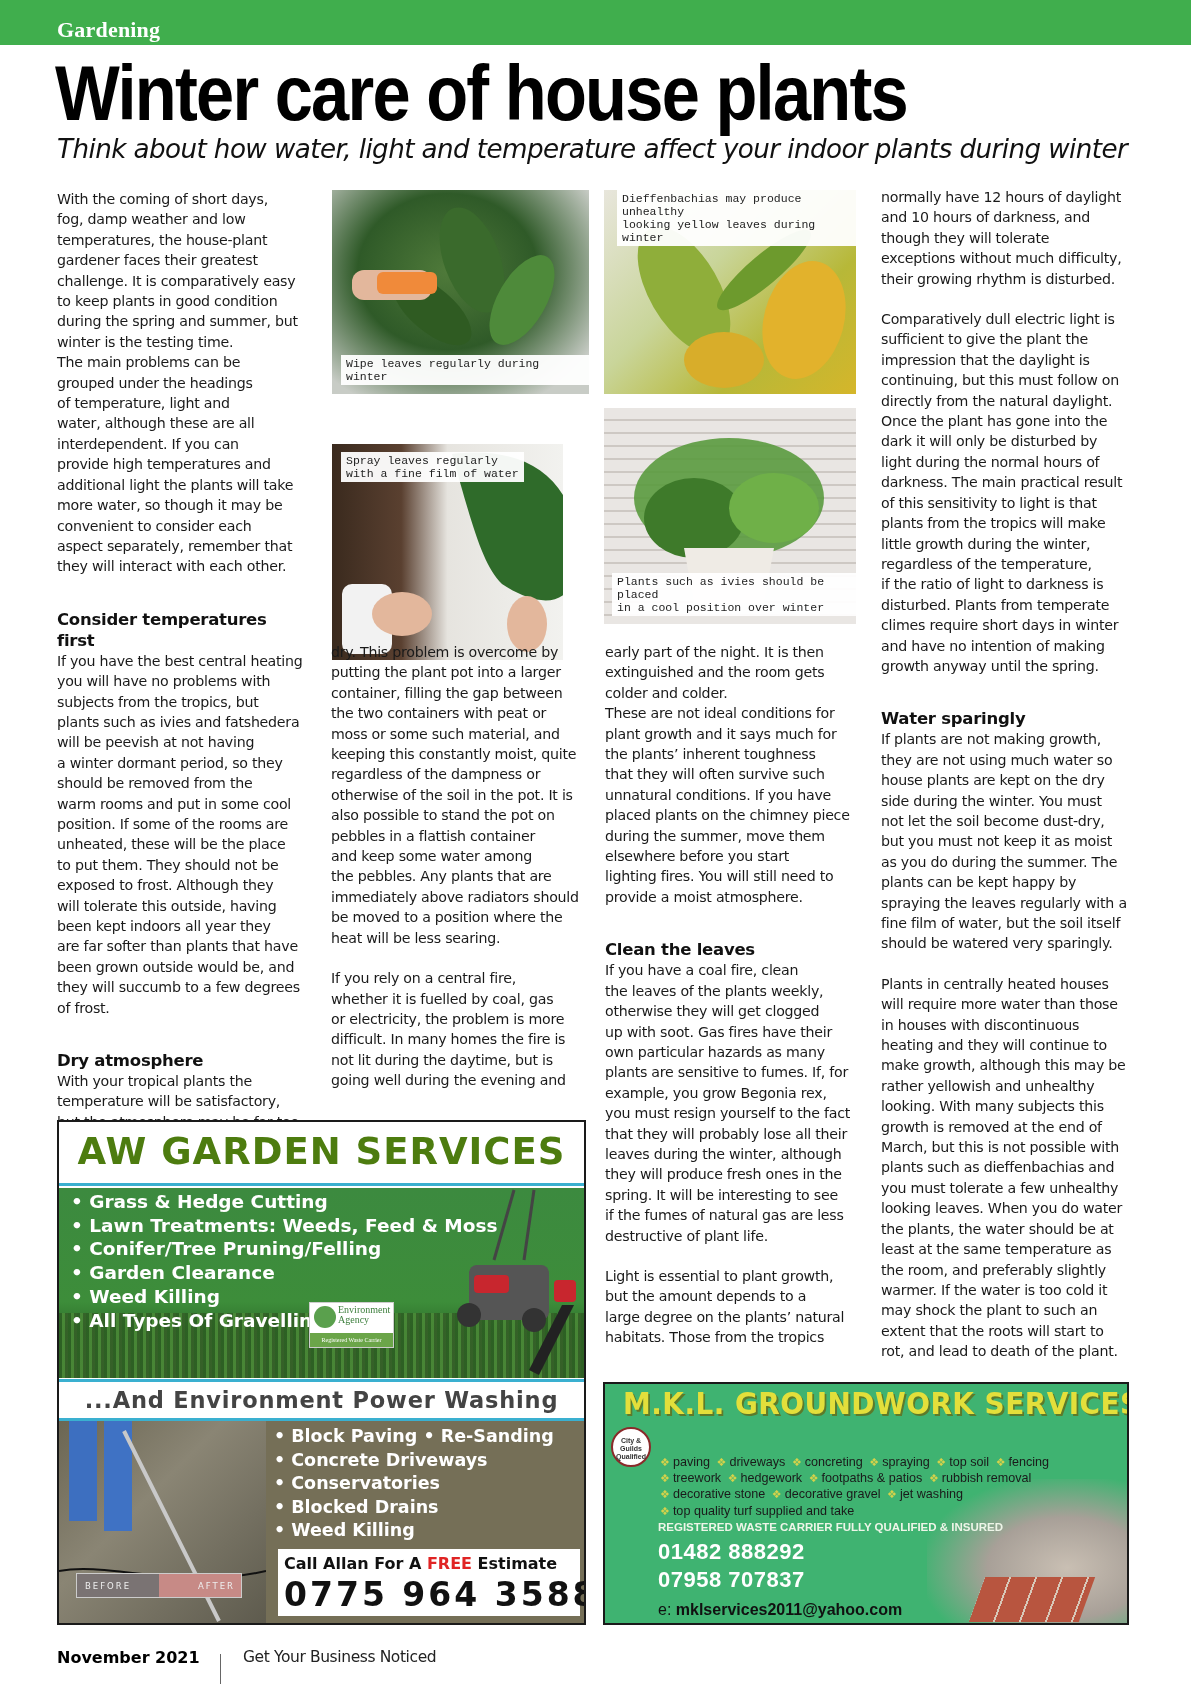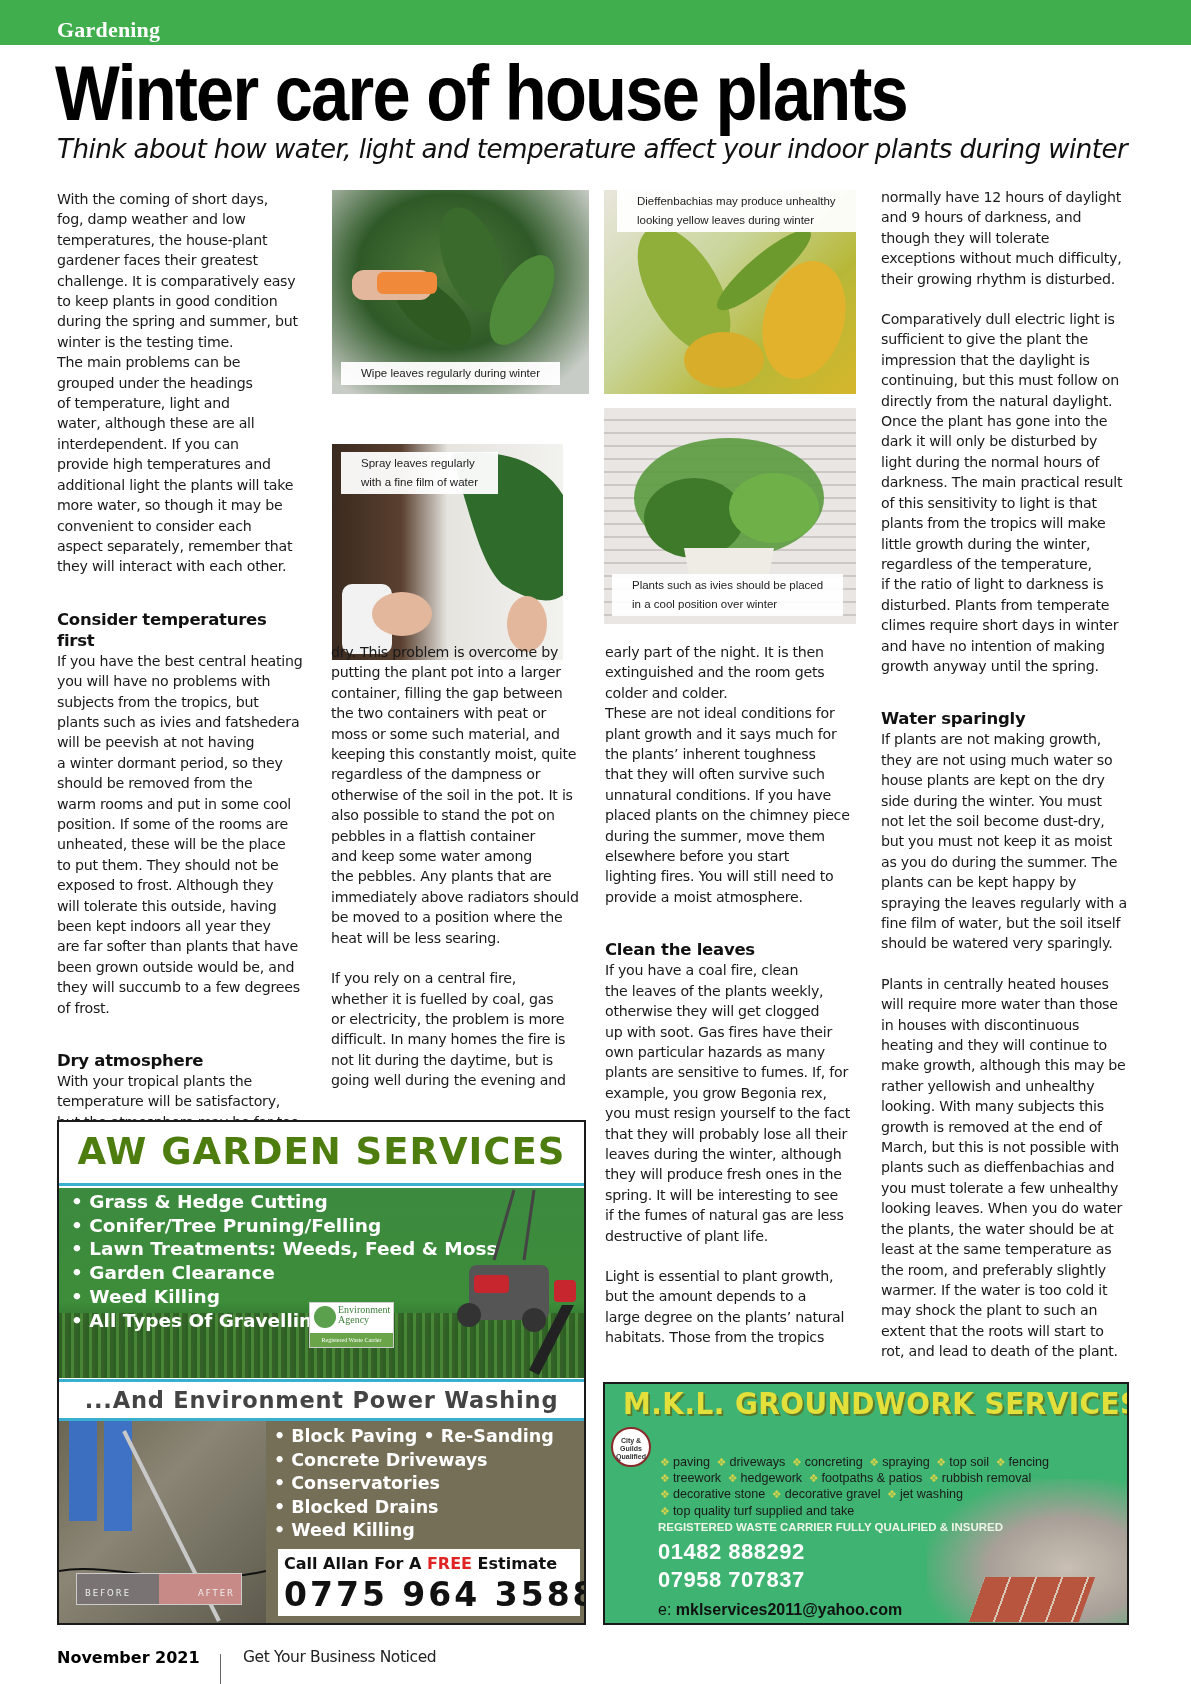--- a/index.html
+++ b/index.html
@@ -10,39 +10,39 @@
 
   .headline { position: absolute; left: 55px; top: 48px; font-family: "Liberation Sans", sans-serif; font-weight: bold; font-size: 78px; line-height: 90px; color: #000; letter-spacing: -2px; transform: scaleX(0.88); transform-origin: left top; white-space: nowrap; }
   .standfirst { position: absolute; left: 57px; top: 133px; font-family: "DejaVu Sans", sans-serif; font-style: italic; font-size: 27px; color: #111; white-space: nowrap; letter-spacing: -0.6px; transform: scaleX(0.97); transform-origin: left top; }
 
   .col { position: absolute; font-family: "DejaVu Sans", sans-serif; font-size: 14.2px; line-height: 20.4px; color: #1a1a1a; letter-spacing: -0.25px; }
   .col p { white-space: pre-line; }
   .col h3 { font-size: 16.5px; font-weight: bold; line-height: 21px; color: #111; margin-top: 32px; }
   .col .gap { height: 20px; }
 
   .photo { position: absolute; overflow: hidden; }
-  .photo .caption { position: absolute; background: rgba(255,255,255,0.95); font-family: Liberation Sans, sans-serif; font-size: 11.5px; line-height: 19px; color: #222; padding: 2px 20px; white-space: pre-line; }
+  .photo .caption { position: absolute; background: rgba(255,255,255,0.95); font-family: Liberation Mono, monospace; font-size: 11.5px; line-height: 13px; color: #222; padding: 2px 5px; white-space: pre-line; }
 
   
   .aw { position: absolute; left: 57px; top: 1120px; width: 529px; height: 505px; border: 2px solid #1a1a1a; background: #fff; overflow: hidden; }
   .aw-title { position: absolute; left: 0; top: 0; width: 100%; height: 60px; background: #fff; font-family: "DejaVu Sans", sans-serif; font-weight: bold; font-size: 37px; color: #4d7c0f; text-align: center; line-height: 60px; letter-spacing: 1px; }
   .aw-rule { position: absolute; left: 0; width: 100%; height: 3px; background: #3ab0d0; }
   .aw-green { position: absolute; left: 0; top: 66px; width: 100%; height: 190px; background: linear-gradient(#3c8a3f 0%, #3d8d3a 60%, #2f6e2b 75%, #3a6b2f 100%); }
   .aw-green .grass { position: absolute; left: 0; bottom: 0; width: 100%; height: 65px; background: repeating-linear-gradient(90deg, #2c5e22 0 3px, #4b8a37 3px 6px, #355f27 6px 9px); opacity: .85; }
   .aw-list { position: absolute; left: 12px; top: 68px; list-style: none; }
   .aw-list li { font-family: "DejaVu Sans", sans-serif; font-weight: bold; font-size: 18.5px; line-height: 23.7px; color: #fff; white-space: nowrap; }
   .ea-logo { position: absolute; left: 250px; top: 180px; width: 85px; height: 46px; background: #fff; border: 1px solid #ccc; }
   .ea-logo .ea-top { position: absolute; left: 2px; top: 2px; font-family: "Liberation Serif", serif; font-size: 10px; line-height: 10px; color: #3b7e3b; left: 28px; }
   .ea-logo .ea-icon { position: absolute; left: 4px; top: 3px; width: 22px; height: 22px; border-radius: 50%; background: #5aa04d; }
   .ea-logo .ea-bottom { position: absolute; left: 0; bottom: 0; width: 100%; height: 14px; background: #6ba549; font-family: "Liberation Serif", serif; font-size: 6px; color: #fff; text-align: center; line-height: 14px; }
   .mower { position: absolute; left: 350px; top: 55px; width: 110px; height: 150px; }
   .aw-power { position: absolute; left: 0; top: 260px; width: 100%; height: 36px; background: #fff; font-family: "DejaVu Sans", sans-serif; font-weight: bold; font-size: 22.5px; color: #444; text-align: center; line-height: 36px; letter-spacing: 0.8px; }
   .aw-bottom { position: absolute; left: 0; top: 299px; width: 100%; height: 206px; background: #756f57; }
   .wash-photo { position: absolute; left: 0; top: 0; width: 207px; height: 206px; background: linear-gradient(135deg, #6b6653 0%, #8a8574 40%, #5d5a4d 100%); overflow: hidden; }
-  .before-after { position: absolute; left: 17px; top: 152px; width: 166px; height: 32px; border: 1px solid #ccc; }
+  .before-after { position: absolute; left: 17px; top: 152px; width: 166px; height: 25px; border: 1px solid #ccc; }
   .before-after .b { position: absolute; left: 0; top: 0; width: 50%; height: 100%; background: #7a7373; }
   .before-after .a { position: absolute; right: 0; top: 0; width: 50%; height: 100%; background: #c78a86; }
   .before-after span { position: absolute; bottom: 6px; font-size: 8.5px; color: #eee; letter-spacing: 2px; font-family: "DejaVu Sans", sans-serif; }
   .wash-list { position: absolute; left: 215px; top: 4px; list-style: none; }
   .wash-list li { font-family: "DejaVu Sans", sans-serif; font-weight: bold; font-size: 17.5px; line-height: 23.6px; color: #fff; white-space: nowrap; }
   .call-box { position: absolute; left: 219px; top: 128px; width: 302px; height 67px; height: 67px; background: #fff; }
   .call-line { position: absolute; left: 6px; top: 5px; font-family: "DejaVu Sans", sans-serif; font-weight: bold; font-size: 16px; color: #111; white-space: nowrap; }
   .call-line .free { color: #e02424; }
   .call-phone { position: absolute; left: 6px; top: 26px; font-family: "DejaVu Sans", sans-serif; font-weight: bold; font-size: 33px; color: #111; letter-spacing: 3px; white-space: nowrap; }
 
@@ -214,21 +214,21 @@
 destructive of plant life.</p>
   <div class="gap"></div>
   <p>Light is essential to plant growth,
 but the amount depends to a
 large degree on the plants’ natural
 habitats. Those from the tropics</p>
 </div>
 
 <div class="col" style="left:881px; top:187px; width:265px;">
   <p>normally have 12 hours of daylight
-and 9 hours of darkness, and
+and 10 hours of darkness, and
 though they will tolerate
 exceptions without much difficulty,
 their growing rhythm is disturbed.</p>
   <div class="gap"></div>
   <p>Comparatively dull electric light is
 sufficient to give the plant the
 impression that the daylight is
 continuing, but this must follow on
 directly from the natural daylight.
 Once the plant has gone into the
@@ -279,22 +279,22 @@
 </div>
 
 <div class="aw">
   <div class="aw-title">AW GARDEN SERVICES</div>
   <div class="aw-rule" style="top:61px;"></div>
   <div class="aw-green">
     <div class="grass"></div>
   </div>
   <ul class="aw-list">
     <li>• Grass &amp; Hedge Cutting</li>
+    <li>• Lawn Treatments: Weeds, Feed &amp; Moss</li>
     <li>• Conifer/Tree Pruning/Felling</li>
-    <li>• Lawn Treatments: Weeds, Feed &amp; Moss</li>
     <li>• Garden Clearance</li>
     <li>• Weed Killing</li>
     <li>• All Types Of Gravelling</li>
   </ul>
   <div class="ea-logo">
     <div class="ea-icon"></div>
     <div class="ea-top"><span>Environment</span><br><span>Agency</span></div>
     <div class="ea-bottom">Registered Waste Carrier</div>
   </div>
   <svg class="mower" style="left:385px; top:58px; width:140px; height:200px;" viewBox="0 0 140 200">

